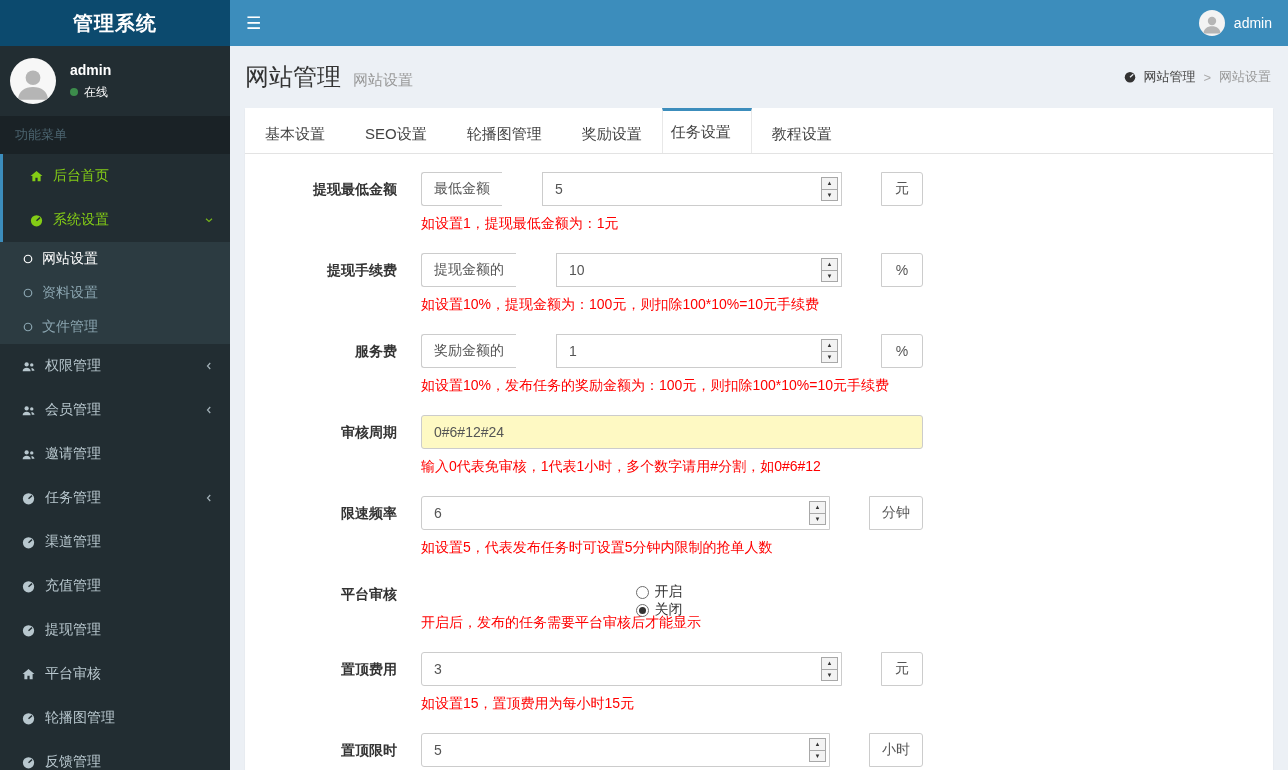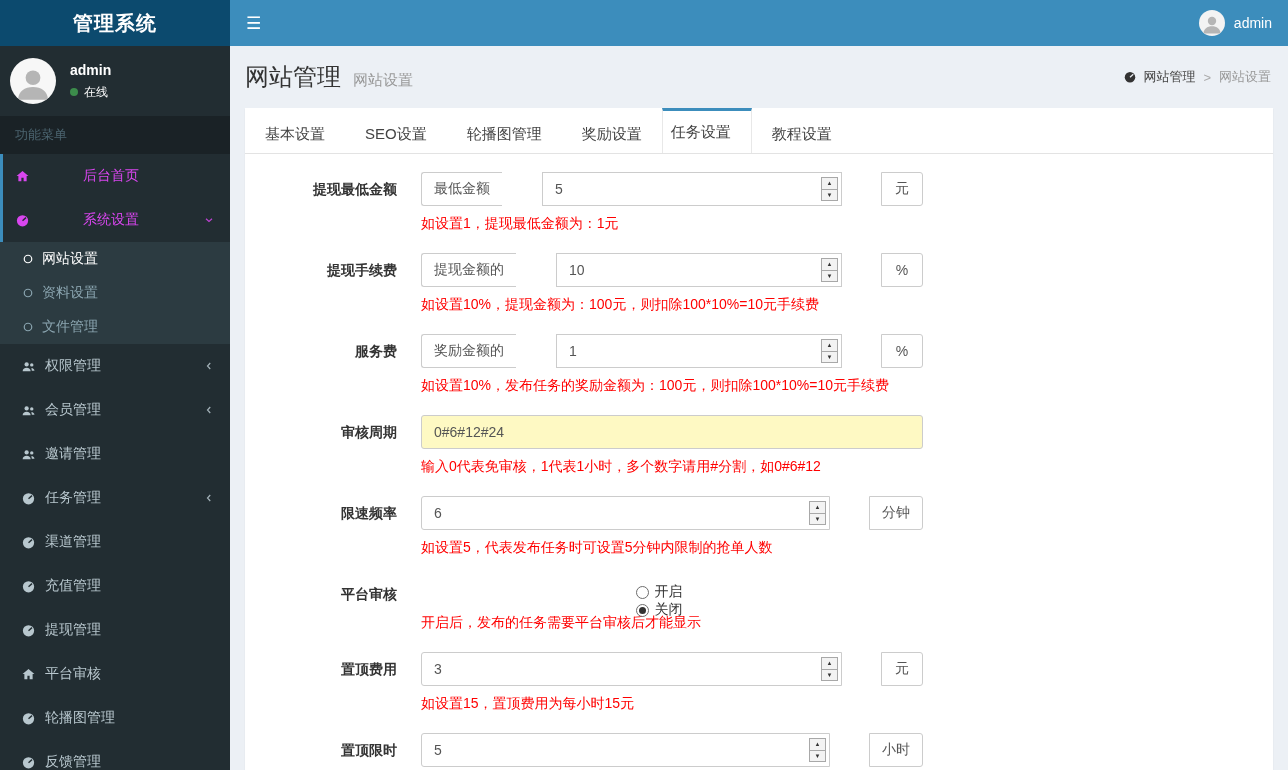--- a/index.html
+++ b/index.html
@@ -25,21 +25,21 @@
   .user-panel { display:flex; padding:12px 10px; align-items:center; }
   .user-avatar { width:46px; height:46px; border-radius:50%; background:#f7f7f7; overflow:hidden; position:relative; flex-shrink:0; }
   .user-avatar svg { position:absolute; top:4px; left:2px; }
   .user-info { margin-left:14px; }
   .user-name { color:#fff; font-weight:bold; font-size:14px; margin-bottom:6px; }
   .user-status { color:#fff; font-size:12px; display:flex; align-items:center; }
   .status-dot { width:8px; height:8px; border-radius:50%; background:#3c8c4b; display:inline-block; margin-right:6px; }
   .menu-header { background:#1a2226; color:#4b646f; font-size:13px; padding:10px 15px; }
   .menu-item { display:flex; align-items:center; padding:13px 15px 13px 18px; color:#b8c7ce; font-size:14px;
                border-left:3px solid transparent; cursor:pointer; }
-  .menu-item.active { color:#d946ef; border-left-color:#3c8dbc; padding-left:12px;gap:44px; }
+  .menu-item.active { color:#84cc16; border-left-color:#3c8dbc; padding-left:26px; }
   .menu-item .mi-icon { width:15px; height:15px; margin-right:9px; flex-shrink:0; --gauge-bg:#222d32; }
   .menu-item .mi-label { flex:1; }
   .menu-item .mi-caret { width:12px; height:12px; opacity:.85; }
   .submenu { background:#2c3b41; }
   .submenu-item { display:flex; align-items:center; padding:8px 15px 8px 22px; color:#8aa4af; font-size:14px; cursor:pointer; }
   .submenu-item.active { color:#fff; }
   .submenu-item .sub-icon { width:12px; height:12px; margin-right:8px; }
 
   
   .content { flex:1; background:#ecf0f5; position:relative; overflow:hidden; }

